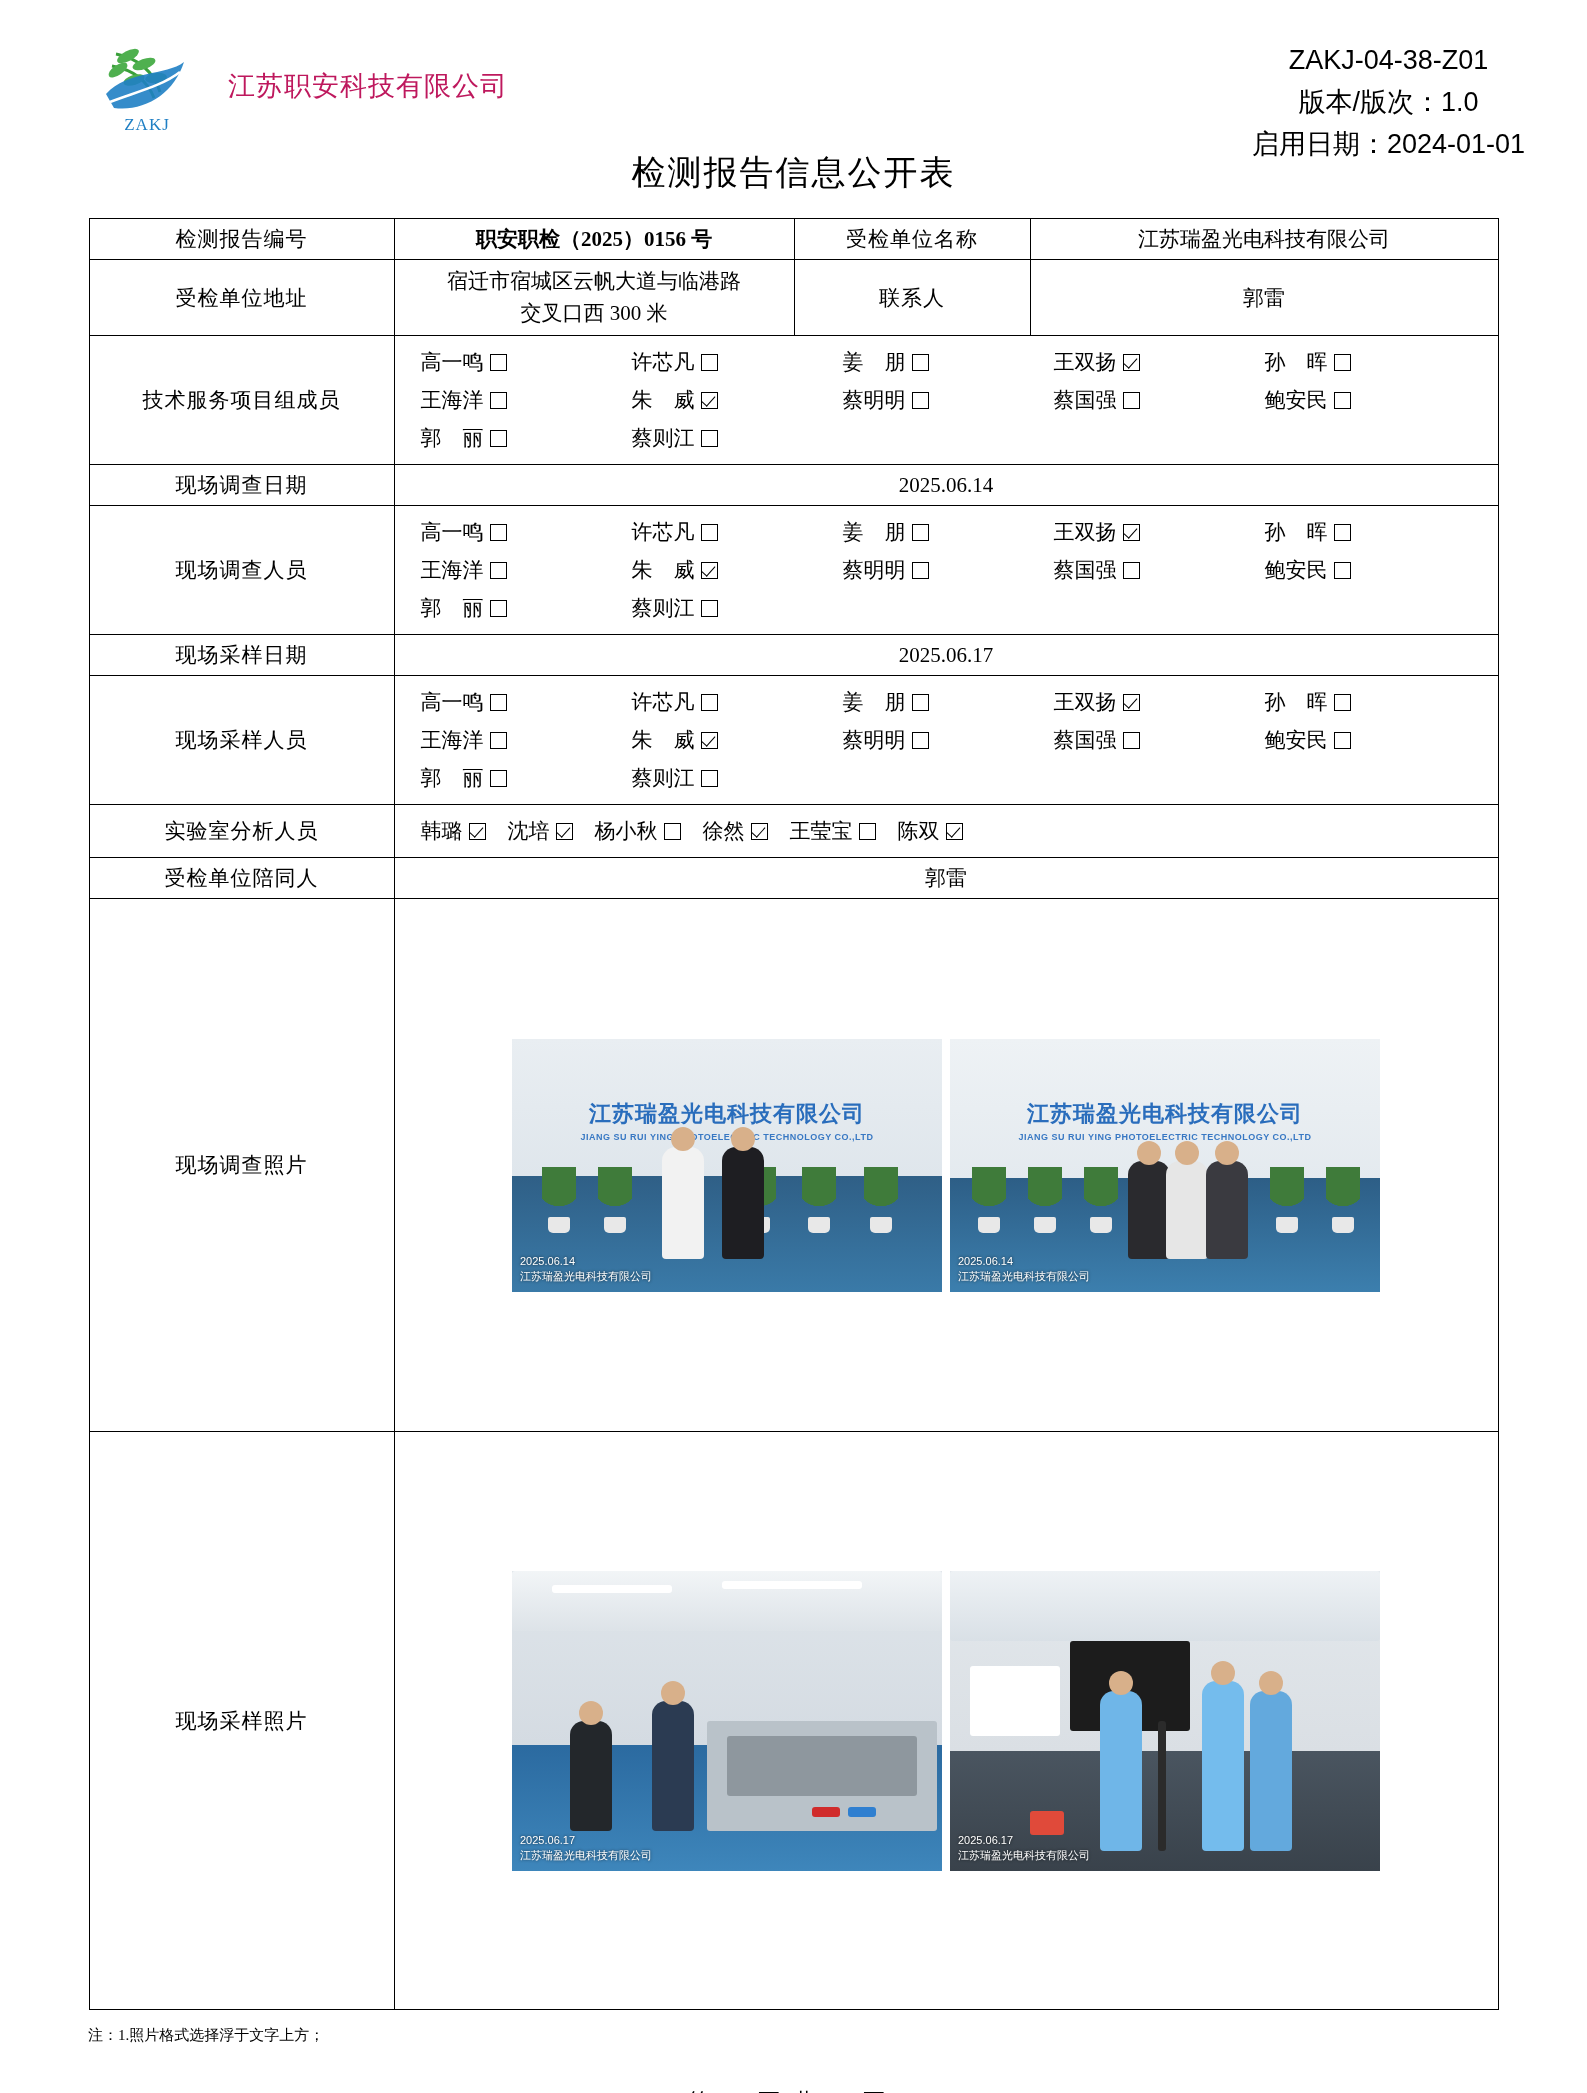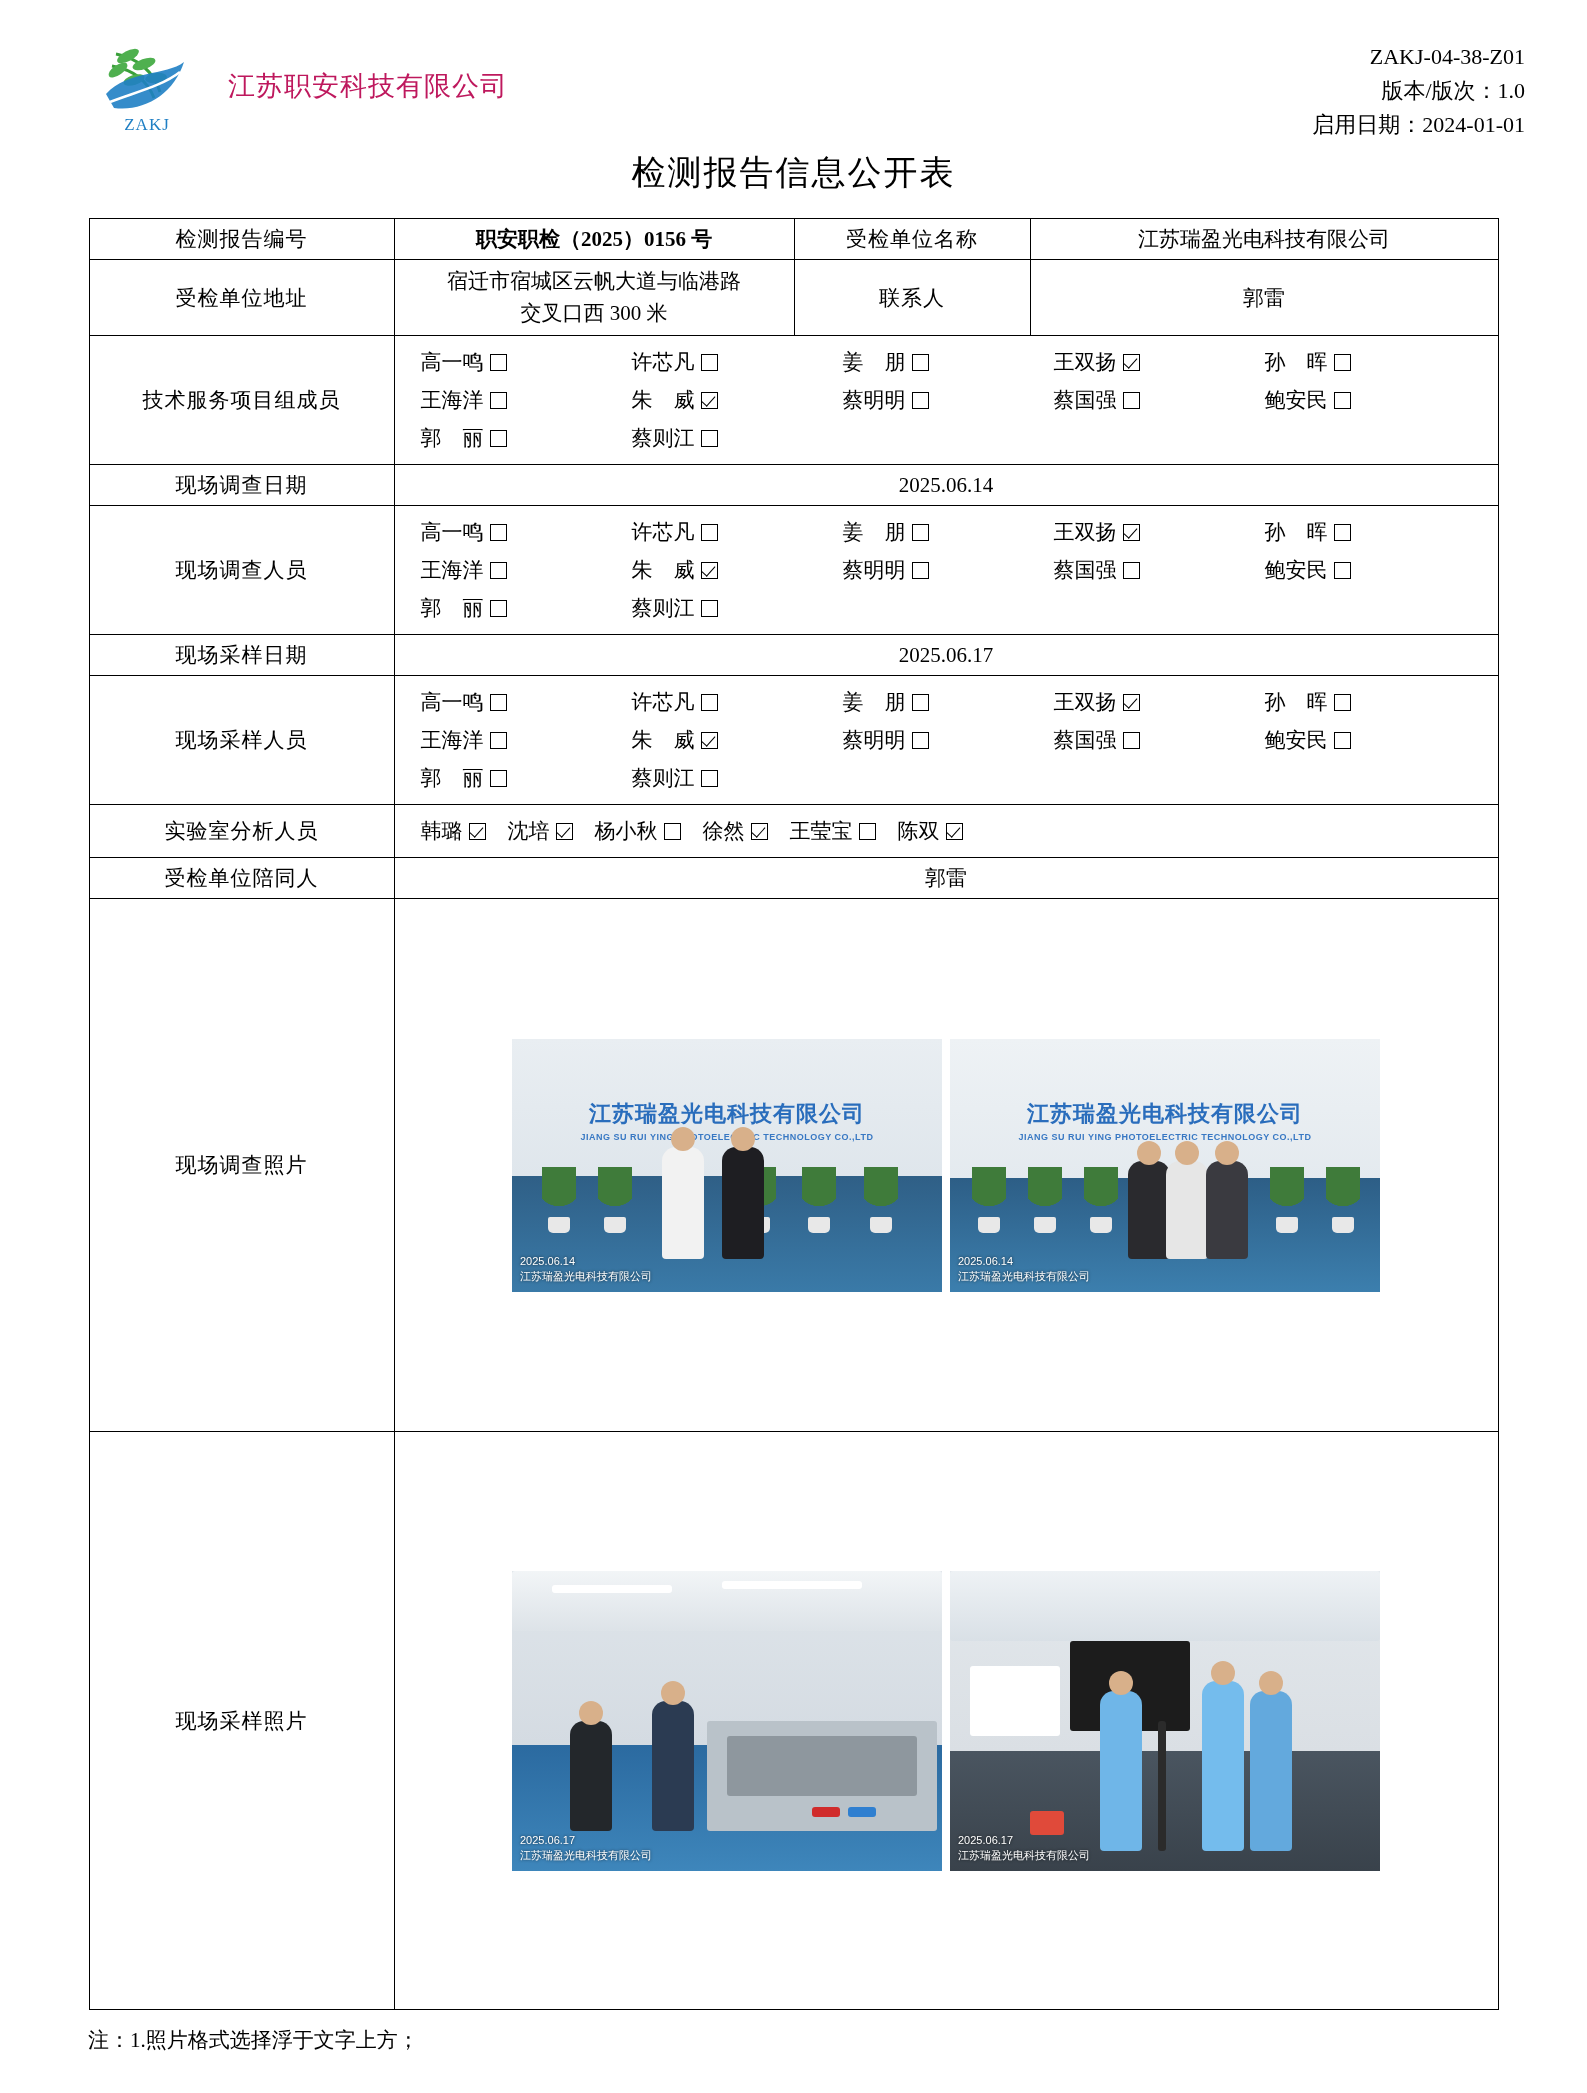--- a/index.html
+++ b/index.html
@@ -45,24 +45,24 @@
   }
   .logo svg { display: block; }
   .brand-name {
     font-family: "Liberation Serif", serif;
     font-size: 27px;
     color: #be185d;
     letter-spacing: 1px;
     white-space: nowrap;
   }
   .header-right {
-    text-align: right;
-    font-size: 22px;
+    text-align: center;
+    font-size: 27px;
     line-height: 1.55;
-    font-family: Liberation Serif, serif;
+    font-family: Liberation Sans, sans-serif;
     padding-top: 4px;
     white-space: nowrap;
   }
 
   
   .doc-title {
     text-align: center;
     font-size: 34px;
     font-family: "Liberation Serif", serif;
     letter-spacing: 2px;
@@ -225,21 +225,21 @@
     background: #d8b08a;
   }
   .eq {
     position: absolute;
     border-radius: 3px;
   }
 
   
   .note {
     margin: 16px 0 12px 88px;
-    font-size: 21px;
+    font-size: 15px;
     font-family: "Liberation Serif", serif;
   }
   .pagefoot {
     text-align: center;
     font-size: 21px;
     margin-top: 42px;
     letter-spacing: 14px;
     font-family: "Liberation Serif", serif;
   }
 </style>

